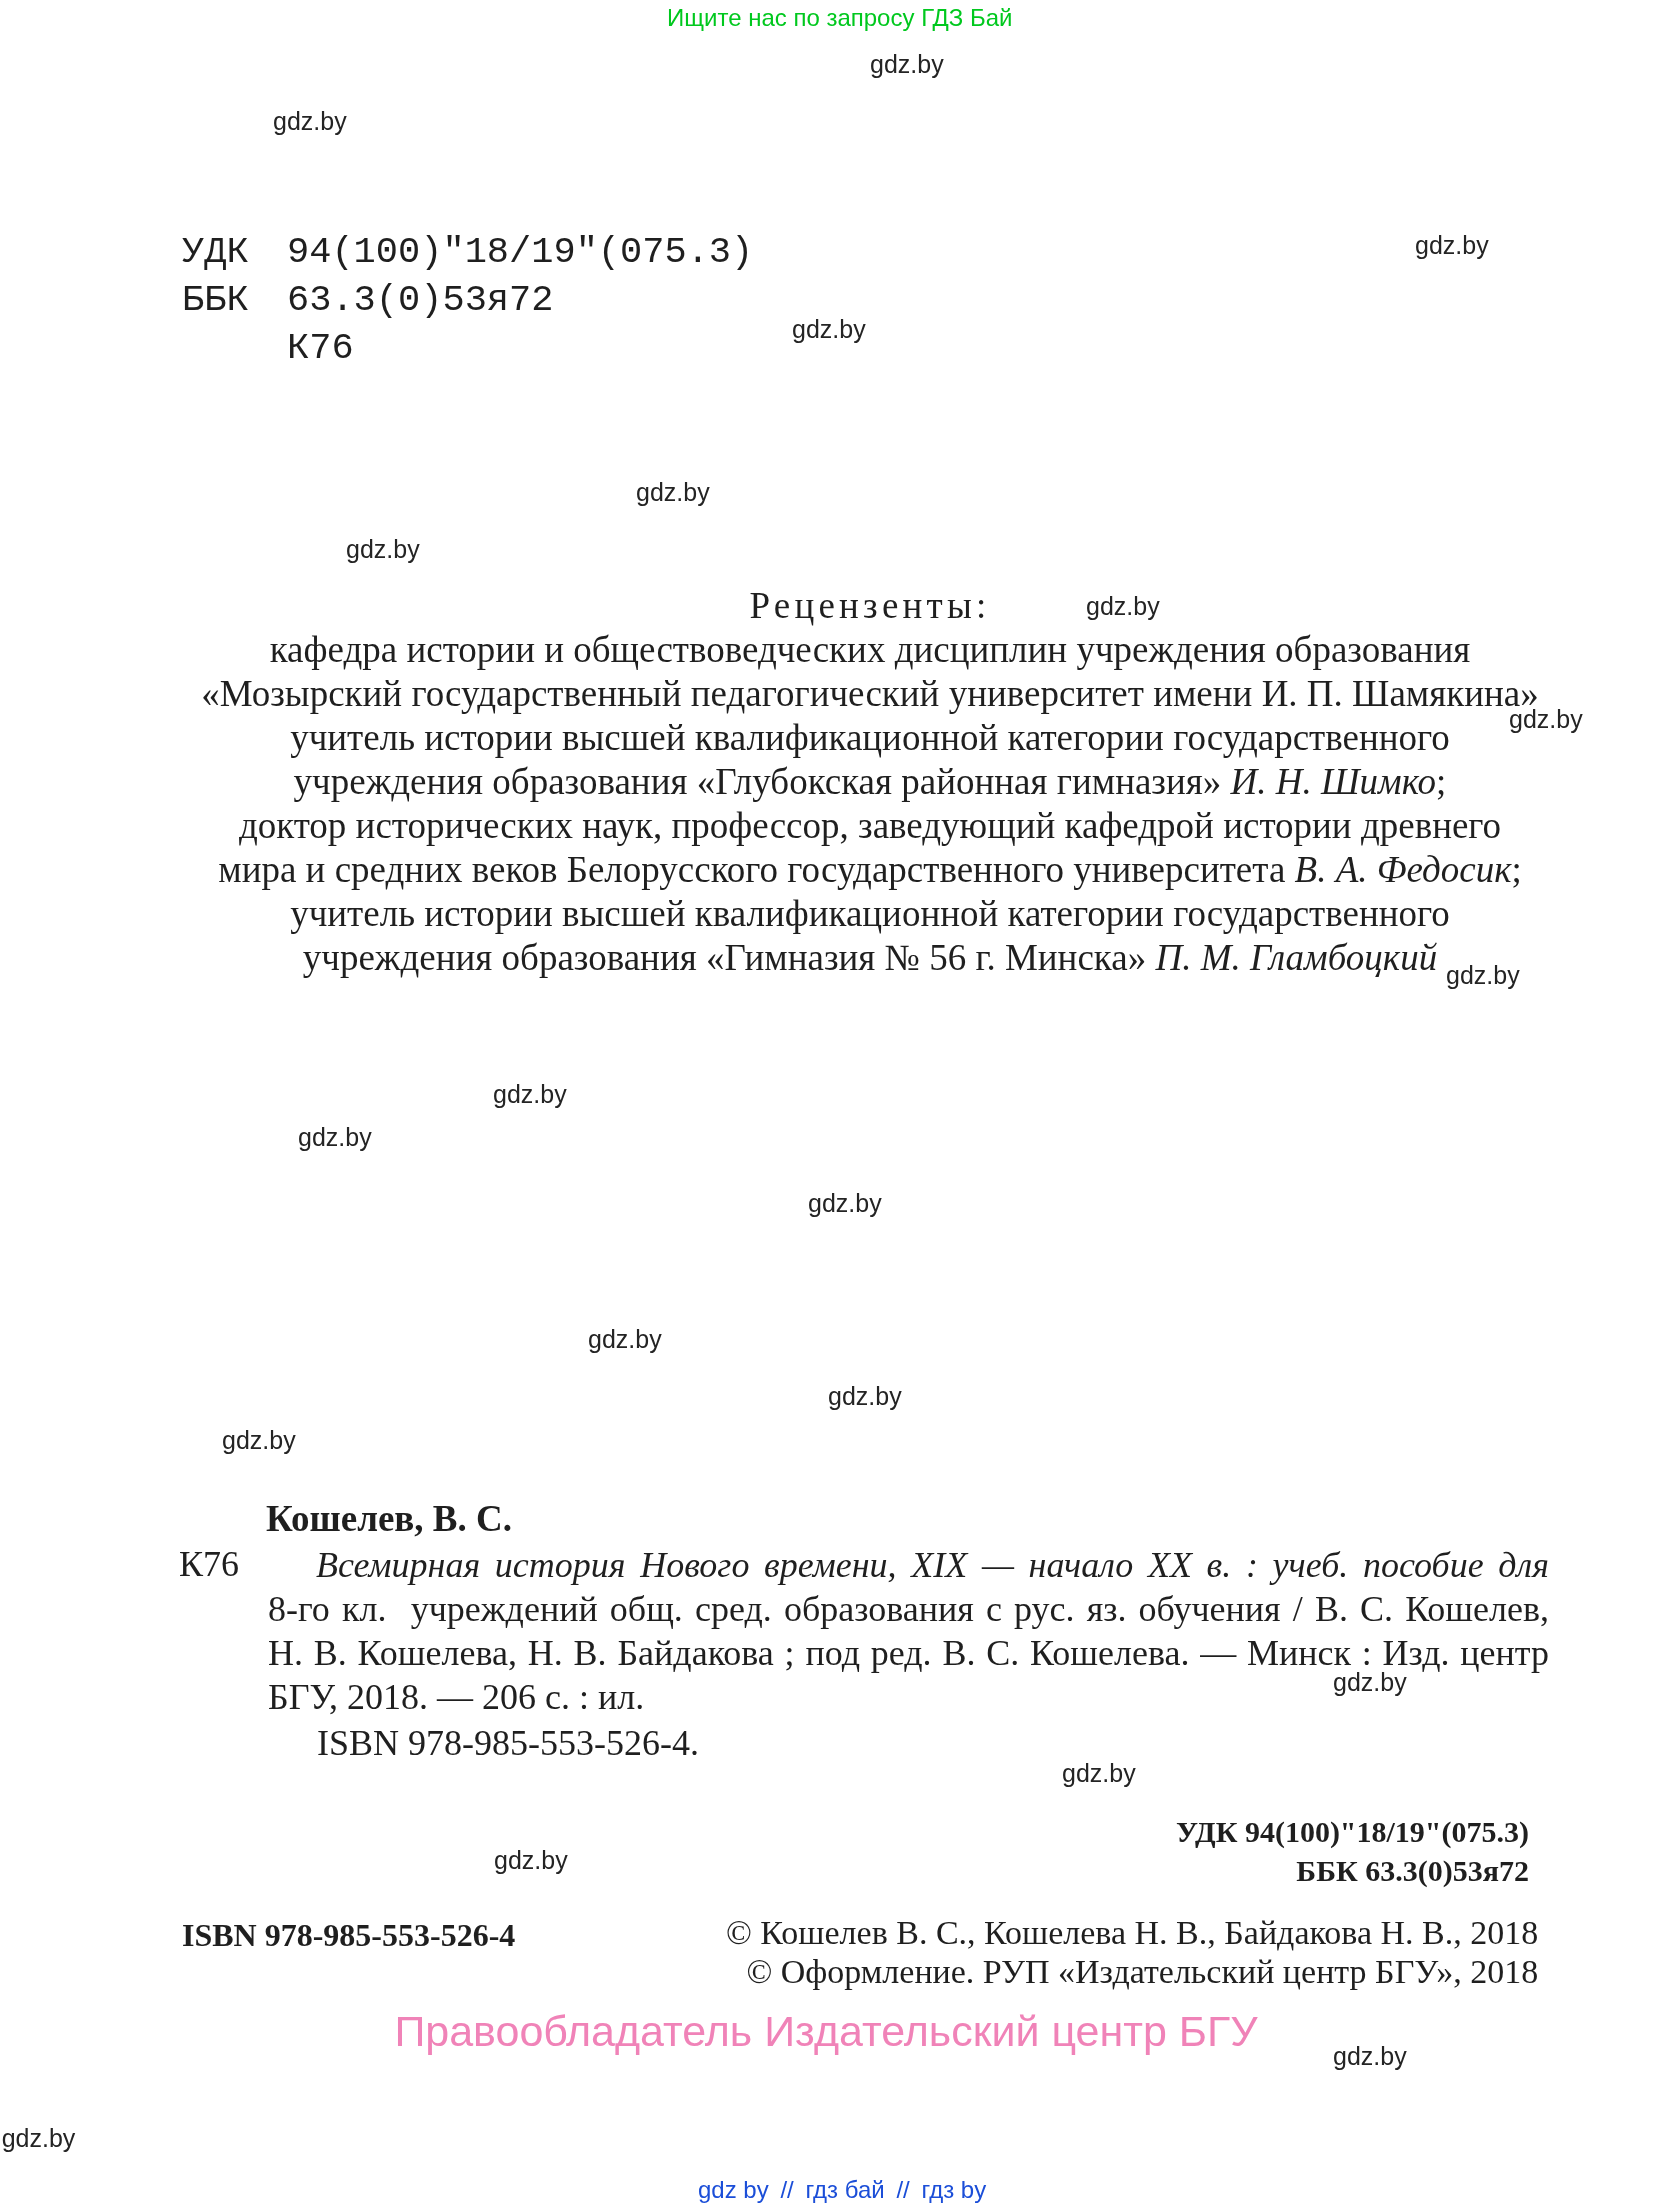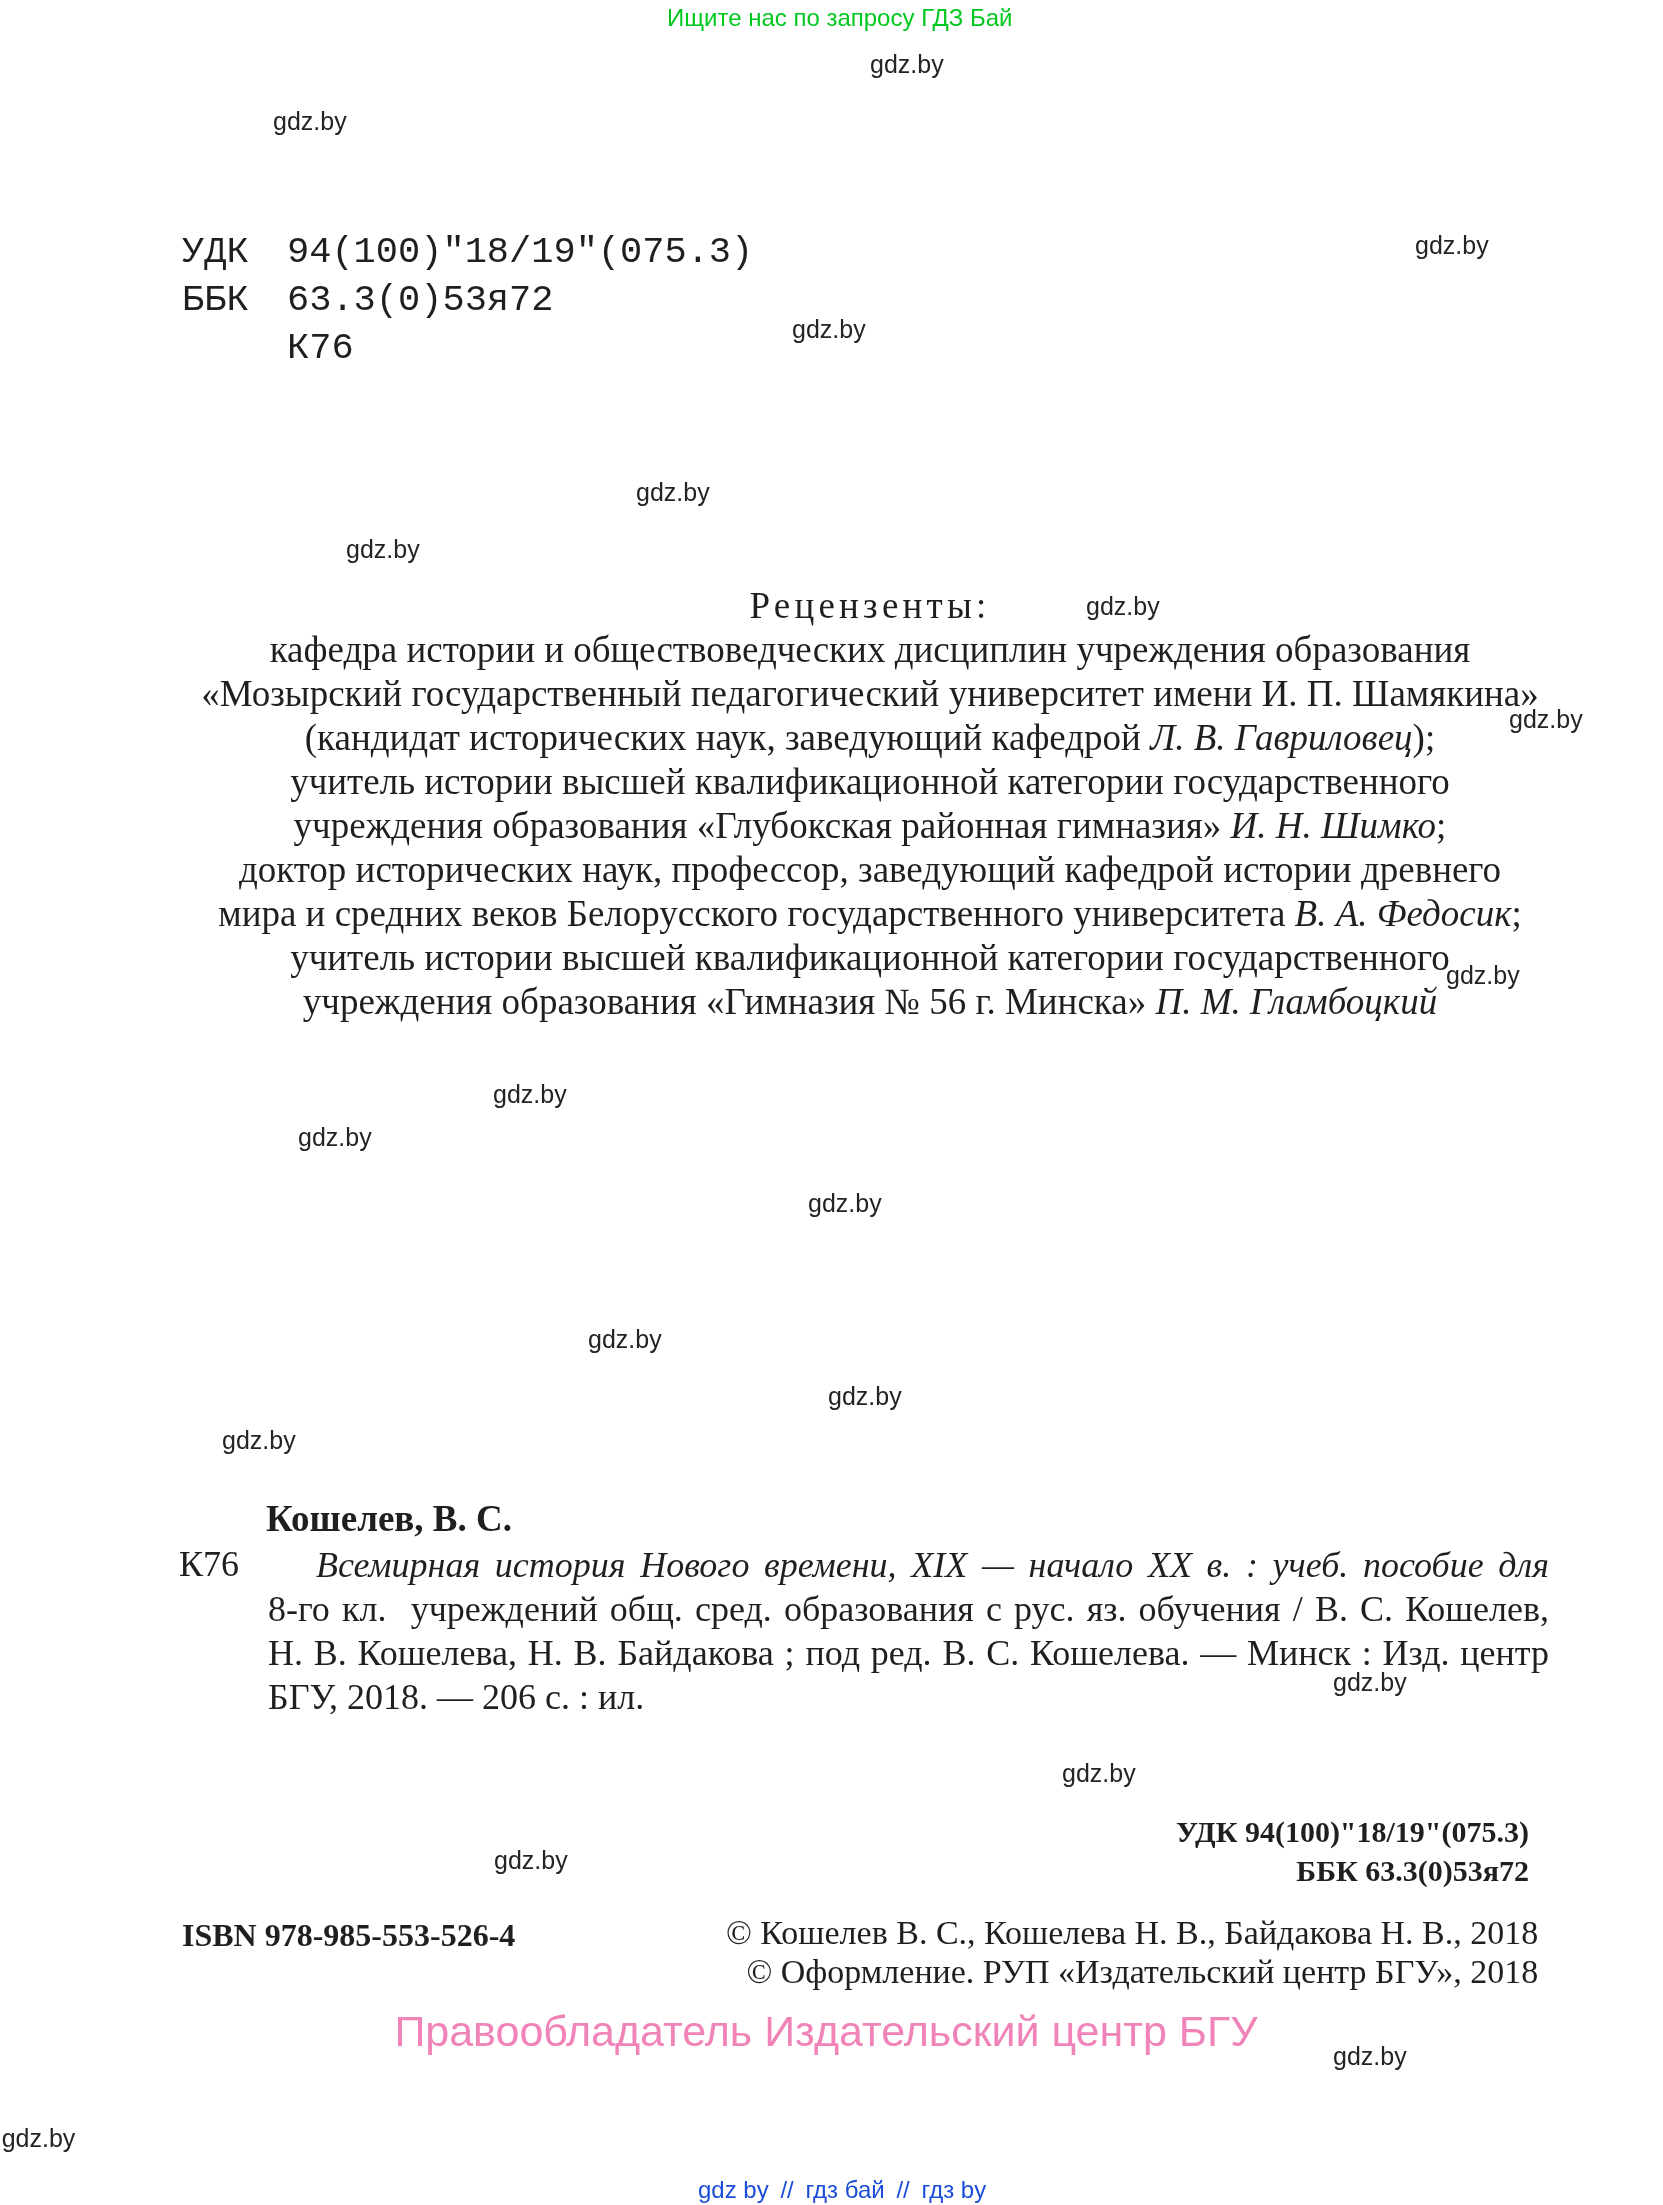--- a/index.html
+++ b/index.html
@@ -171,36 +171,36 @@
     <div class="crow">
       <span class="clabel"></span>
       <span>К76</span>
     </div>
   </div>
 
   <div class="reviewers">
     <div class="rev-heading">Рецензенты:</div>
     <div>кафедра истории и обществоведческих дисциплин учреждения образования</div>
     <div>«Мозырский государственный педагогический университет имени И. П. Шамякина»</div>
-    <div><span>(кандидат исторических наук, заведующий кафедрой </span><span class="it">Л. В. Гавриловец</span><span>);</span></div>
     <div>учитель истории высшей квалификационной категории государственного</div>
     <div><span>учреждения образования «Глубокская районная гимназия» </span><span class="it">И. Н. Шимко</span><span>;</span></div>
     <div>доктор исторических наук, профессор, заведующий кафедрой истории древнего</div>
     <div><span>мира и средних веков Белорусского государственного университета </span><span class="it">В. А. Федосик</span><span>;</span></div>
     <div>учитель истории высшей квалификационной категории государственного</div>
     <div><span>учреждения образования «Гимназия № 56 г. Минска» </span><span class="it">П. М. Гламбоцкий</span></div>
   </div>
 
   <div class="card-author">Кошелев, В. С.</div>
   <div class="card-sign">К76</div>
   <div class="card-body">
     <div class="jl card-line1">Всемирная история Нового времени, XIX — начало XX в. : учеб. пособие для</div>
     <div class="jl">8-го кл.&nbsp; учреждений общ. сред. образования с рус. яз. обучения / В. С. Кошелев,</div>
     <div class="jl">Н. В. Кошелева, Н. В. Байдакова ; под ред. В. С. Кошелева. — Минск : Изд. центр</div>
     <div>БГУ, 2018. — 206 с. : ил.</div>
+    <div class="card-isbn">ISBN 978-985-553-526-4.</div>
   </div>
 
   <div class="imp-codes">
     <div>УДК 94(100)"18/19"(075.3)</div>
     <div>ББК 63.3(0)53я72</div>
   </div>
 
   <div class="imp-isbn">ISBN 978-985-553-526-4</div>
 
   <div class="imp-copy">

